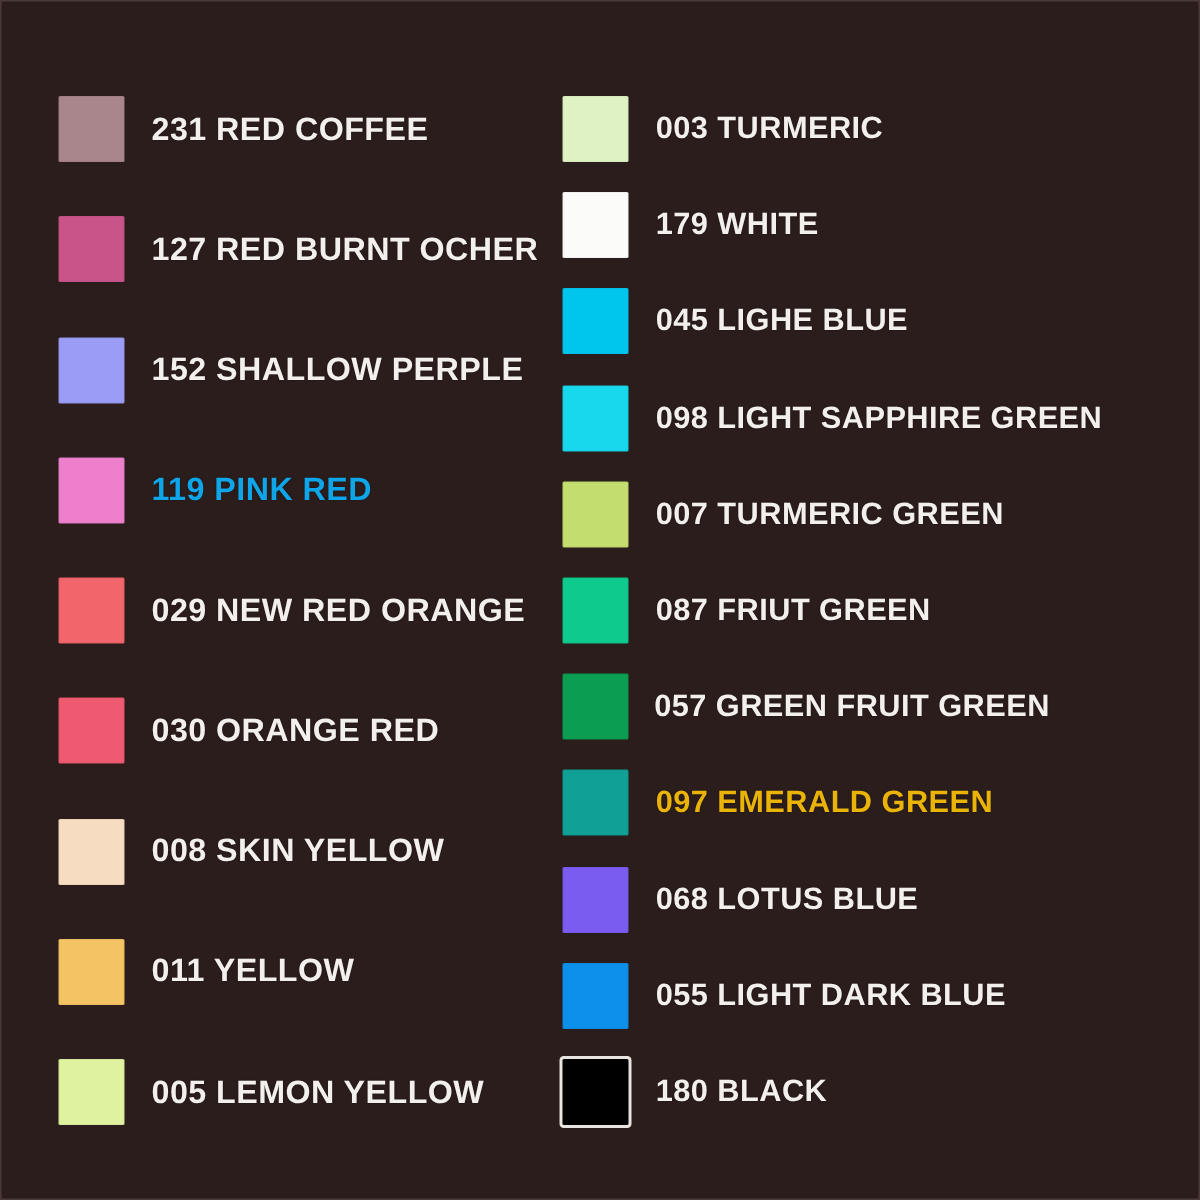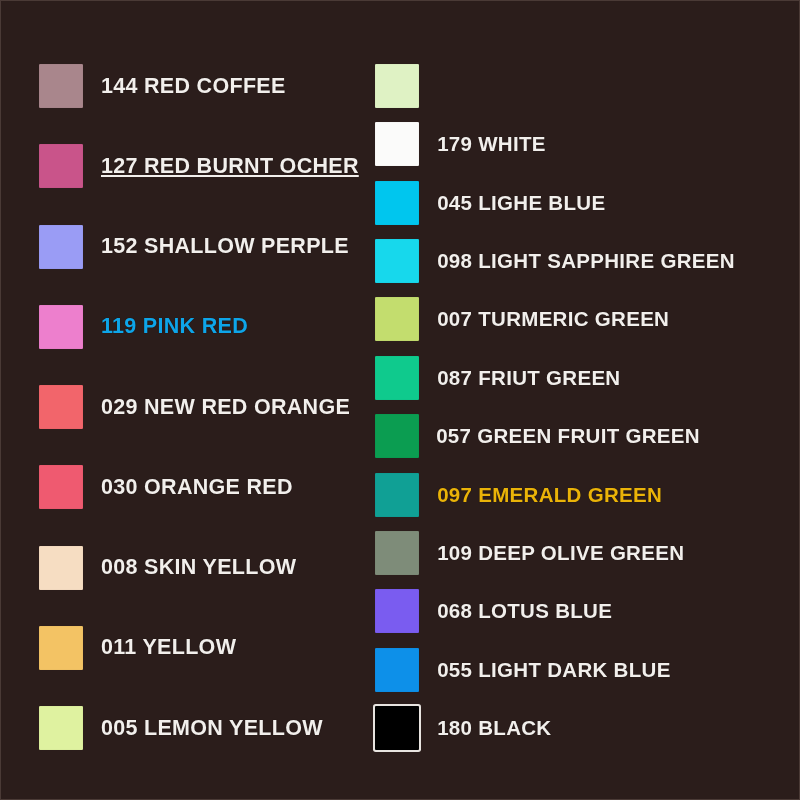--- a/index.html
+++ b/index.html
@@ -74,25 +74,25 @@
 </style>
 </head>
 <body style="background: rgb(43, 29, 27);">
 
 <div id="chart-root" style="background: rgb(43, 29, 27);">
   <div class="columns">
 
     <div class="swatch-column col-left">
       <div class="swatch-row">
         <div class="swatch-chip" style="background: rgb(169, 134, 140);"></div>
-        <div class="swatch-label" style="color: rgb(242, 239, 236);">144 RED COFFEE</div>
+        <div class="swatch-label" style="color: rgb(242, 239, 236);">231 RED COFFEE</div>
       </div>
       <div class="swatch-row">
         <div class="swatch-chip" style="background: rgb(201, 84, 138);"></div>
-        <div class="swatch-label" style="color: rgb(242, 239, 236); text-decoration: underline;">127 RED BURNT OCHER</div>
+        <div class="swatch-label" style="color: rgb(242, 239, 236);">127 RED BURNT OCHER</div>
       </div>
       <div class="swatch-row">
         <div class="swatch-chip" style="background: rgb(154, 156, 245);"></div>
         <div class="swatch-label" style="color: rgb(242, 239, 236);">152 SHALLOW PERPLE</div>
       </div>
       <div class="swatch-row">
         <div class="swatch-chip" style="background: rgb(237, 127, 205);"></div>
         <div class="swatch-label" style="color: #0ea5e9;">119 PINK RED</div>
       </div>
       <div class="swatch-row">
@@ -113,20 +113,21 @@
       </div>
       <div class="swatch-row">
         <div class="swatch-chip" style="background: rgb(223, 242, 160);"></div>
         <div class="swatch-label" style="color: rgb(242, 239, 236);">005 LEMON YELLOW</div>
       </div>
     </div>
 
     <div class="swatch-column col-right">
       <div class="swatch-row">
         <div class="swatch-chip" style="background: rgb(223, 242, 196);"></div>
+        <div class="swatch-label" style="color: rgb(242, 239, 236);">003 TURMERIC</div>
       </div>
       <div class="swatch-row">
         <div class="swatch-chip" style="background: rgb(251, 251, 250);"></div>
         <div class="swatch-label" style="color: rgb(242, 239, 236); text-align: right;">179 WHITE</div>
       </div>
       <div class="swatch-row">
         <div class="swatch-chip" style="background: rgb(0, 198, 238);"></div>
         <div class="swatch-label" style="color: rgb(242, 239, 236);">045 LIGHE BLUE</div>
       </div>
       <div class="swatch-row">
@@ -143,24 +144,20 @@
       </div>
       <div class="swatch-row">
         <div class="swatch-chip" style="background: rgb(11, 157, 81);"></div>
         <div class="swatch-label" style="color: rgb(242, 239, 236); margin-left: 17px;">057 GREEN FRUIT GREEN</div>
       </div>
       <div class="swatch-row">
         <div class="swatch-chip" style="background: rgb(16, 160, 149);"></div>
         <div class="swatch-label" style="color: #eab308;">097 EMERALD GREEN</div>
       </div>
       <div class="swatch-row">
-        <div class="swatch-chip" style="background: rgb(126, 140, 121);"></div>
-        <div class="swatch-label" style="color: rgb(242, 239, 236);">109 DEEP OLIVE GREEN</div>
-      </div>
-      <div class="swatch-row">
         <div class="swatch-chip" style="background: rgb(122, 92, 240);"></div>
         <div class="swatch-label" style="color: rgb(242, 239, 236);">068 LOTUS BLUE</div>
       </div>
       <div class="swatch-row">
         <div class="swatch-chip" style="background: rgb(13, 144, 233);"></div>
         <div class="swatch-label" style="color: rgb(242, 239, 236);">055 LIGHT DARK BLUE</div>
       </div>
       <div class="swatch-row">
         <div class="swatch-chip outlined" style="background: rgb(0, 0, 0);"></div>
         <div class="swatch-label" style="color: rgb(242, 239, 236);">180 BLACK</div>

